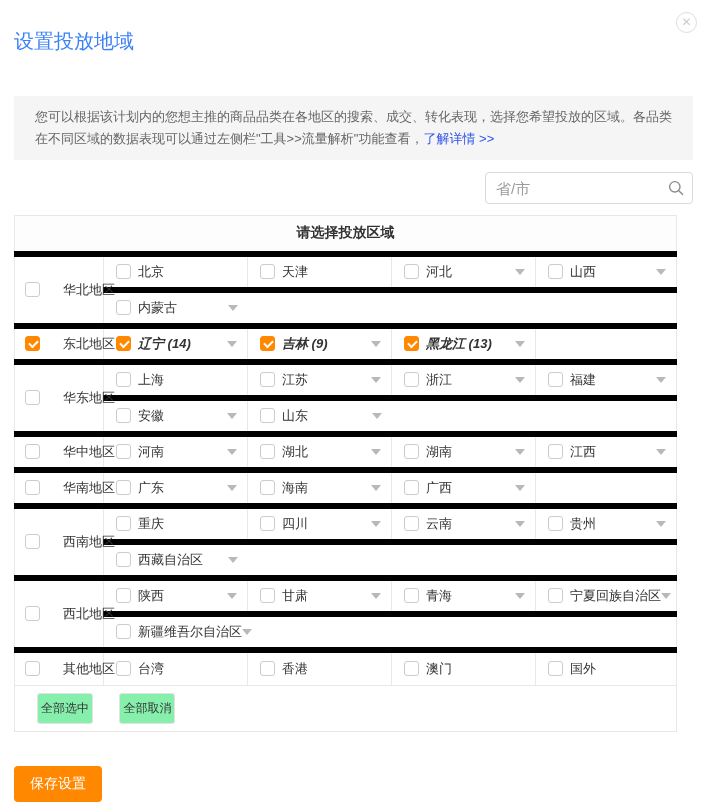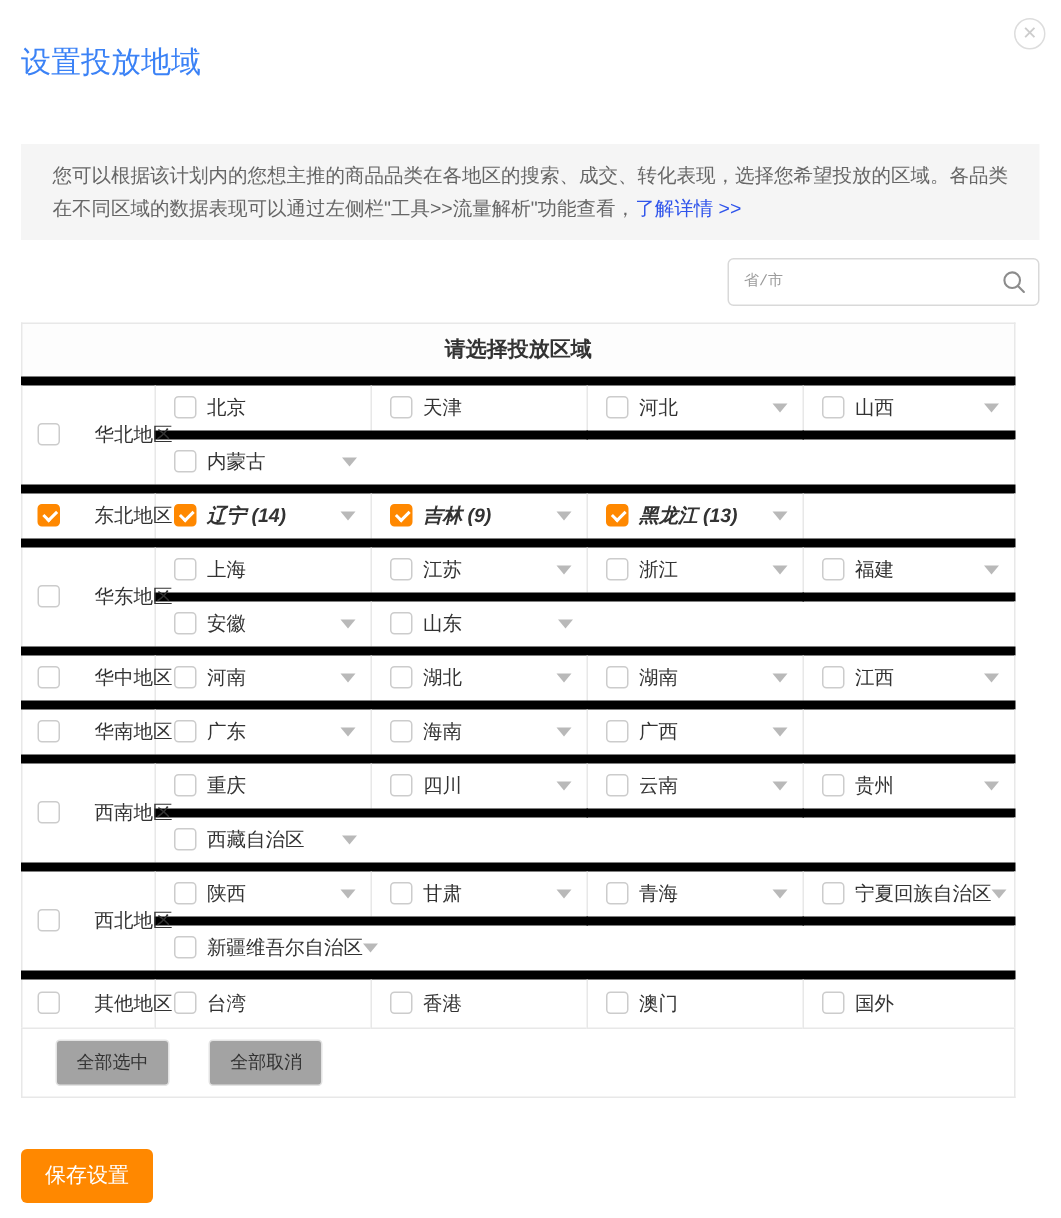--- a/index.html
+++ b/index.html
@@ -19,22 +19,22 @@
   }
   .notice {
     margin-top: 41px; background: #f5f5f5; padding: 10px 21px;
     font-size: 13px; line-height: 22px; color: #666;
   }
   .notice a { color: #2f54eb; text-decoration: none; }
   .search-row { margin-top: 12px; display: flex; justify-content: flex-end; }
   .search-box { position: relative; width: 208px; height: 32px; }
   .search-box input {
     width: 100%; height: 100%; border: 1px solid #d9d9d9; border-radius: 4px;
-    padding: 0 32px 0 10px; font-size: 10px; color: #333; outline: none;
-    font-family: Liberation Mono, monospace;
+    padding: 0 32px 0 10px; font-size: 15px; color: #333; outline: none;
+    font-family: Liberation Sans, sans-serif;
   }
   .search-box input::placeholder { color: #9b9b9b; }
   .search-icon { position: absolute; right: 9px; top: 8px; width: 16px; height: 16px; cursor: pointer; }
 
   table.region-table {
     margin-top: 11px; width: 662px; border-collapse: collapse;
     border: 1px solid #e8e8e8; table-layout: fixed;
   }
   .region-table col.c0 { width: 89px; }
   .region-table col.c1, .region-table col.c2, .region-table col.c3 { width: 144px; }
@@ -60,22 +60,22 @@
   }
   .lbl { font-size: 13px; color: #333; white-space: nowrap; }
   .cell.on .lbl { font-weight: bold; font-style: italic; }
   .arrow {
     margin-left: auto; width: 0; height: 0; cursor: pointer;
     border-left: 5px solid transparent; border-right: 5px solid transparent;
     border-top: 6px solid #b9b9b9;
   }
   td.footer-cell { border-top: 1px solid #e8e8e8; height: 46px; padding-left: 22px; }
   .gray-btn {
-    display: inline-block; background: #a3a3a3; border: 1px solid #e3e3e3; border-radius: 3px;
-    font-size: 12px; color: #333; padding: 6px 13px; margin-right: 22px; cursor: pointer;
+    display: inline-block; background: #86efac; border: 1px solid #e3e3e3; border-radius: 3px;
+    font-size: 12px; color: #333; padding: 6px 3px; margin-right: 22px; cursor: pointer;
     font-family: inherit;
   }
   .save-btn {
     margin: 34px 0 0 14px; display: inline-block; background: #ff8800; border: none;
     border-radius: 4px; color: #fff; font-size: 14px; padding: 9px 16px; cursor: pointer;
     font-family: inherit;
     text-align: right;
   }
 </style>
 </head>

